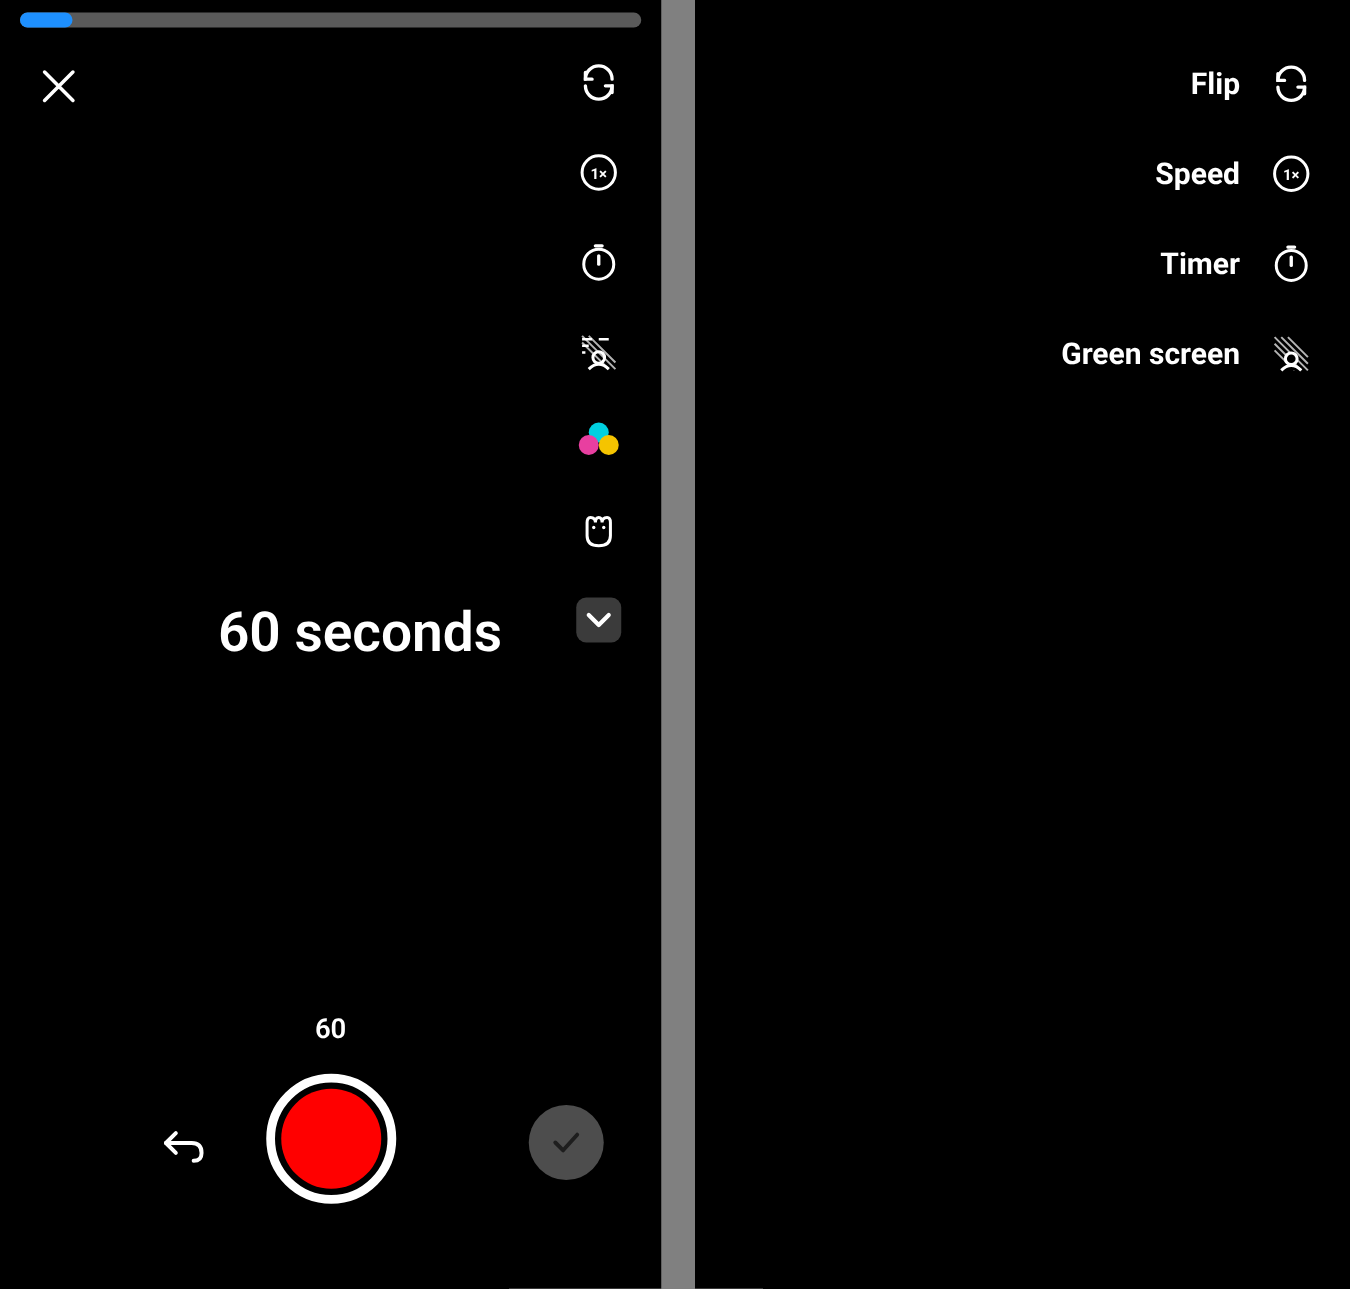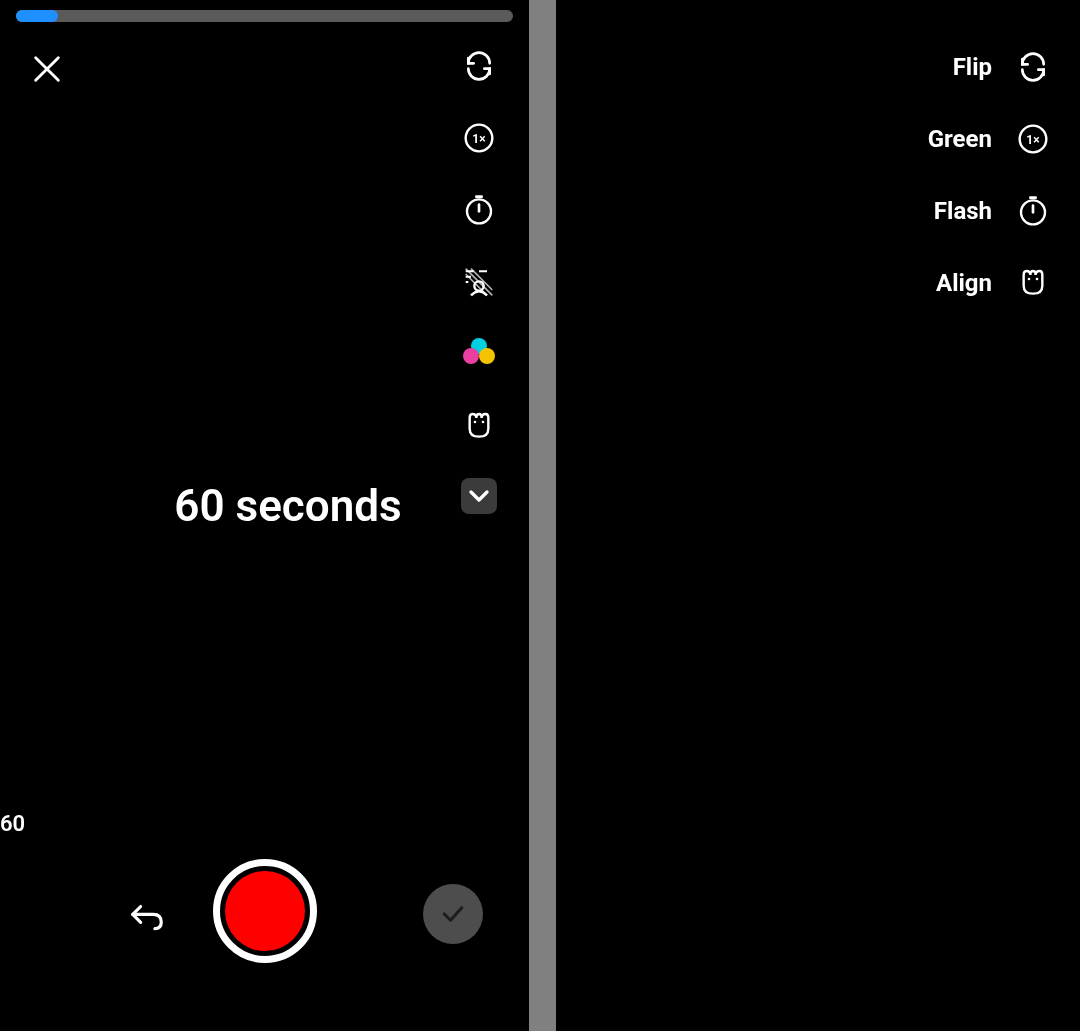--- a/index.html
+++ b/index.html
@@ -77,20 +77,21 @@
     color: #fff;
     font-size: 44px;
     font-weight: 600;
     padding-left: 47px;
   }
 
   
   .duration-small {
     position: absolute;
     bottom: 195px; left: 0; right: 0;
+    text-align: center;
     color: #fff;
     font-size: 22px;
     font-weight: 600;
   }
   .record-row {
     position: absolute;
     bottom: 62px; left:0; right:0;
     height: 110px;
   }
   .undo-btn {
@@ -254,50 +255,50 @@
         <svg viewBox="0 0 24 24">
           <path d="M4 10 A8 8 0 0 1 20 10" stroke="#fff" stroke-width="2" fill="none" stroke-linecap="round"></path>
           <path d="M20 14 A8 8 0 0 1 4 14" stroke="#fff" stroke-width="2" fill="none" stroke-linecap="round"></path>
           <path d="M4 6 L4 10 L8 10" stroke="#fff" stroke-width="2" fill="none" stroke-linecap="round"></path>
           <path d="M20 18 L20 14 L16 14" stroke="#fff" stroke-width="2" fill="none" stroke-linecap="round"></path>
         </svg>
       </span>
     </div>
 
     <div class="menu-item">
-      <span class="menu-label">Green</span>
+      <span class="menu-label">Speed</span>
       <span class="menu-icon">
         <svg viewBox="0 0 24 24">
           <circle cx="12" cy="12" r="10" stroke="#fff" stroke-width="1.8" fill="none"></circle>
           <text x="12" y="16" text-anchor="middle" fill="#fff" font-size="9" font-weight="700">1×</text>
         </svg>
       </span>
     </div>
 
     <div class="menu-item">
-      <span class="menu-label">Flash</span>
+      <span class="menu-label">Timer</span>
       <span class="menu-icon">
         <svg viewBox="0 0 24 24">
           <circle cx="12" cy="13" r="9" stroke="#fff" stroke-width="1.8" fill="none"></circle>
           <line x1="12" y1="13" x2="12" y2="8" stroke="#fff" stroke-width="2" stroke-linecap="round"></line>
           <line x1="10" y1="2" x2="14" y2="2" stroke="#fff" stroke-width="2" stroke-linecap="round"></line>
         </svg>
       </span>
     </div>
 
-
-
     <div class="menu-item">
-      <span class="menu-label">Align</span>
+      <span class="menu-label">Green screen</span>
       <span class="menu-icon">
         <svg viewBox="0 0 24 24">
-          <path d="M7 3 Q5 3 5 6 L5 14 Q5 20 12 20 Q19 20 19 14 L19 6 Q19 3 17 3 Q14 3 14 6 Q14 3 12 3 Q10 3 10 6 Q10 3 7 3 Z" stroke="#fff" stroke-width="1.8" fill="none"></path>
-          <circle cx="9" cy="9" r="1" fill="#fff"></circle>
-          <circle cx="15" cy="9" r="1" fill="#fff"></circle>
+          <path d="M2 2 L22 22 M6 2 L22 18 M2 6 L18 22 M10 2 L22 14 M2 10 L14 22" stroke="#fff" stroke-width="1.2" opacity="0.7"></path>
+          <circle cx="12" cy="15" r="3.5" stroke="#fff" stroke-width="1.8" fill="#000"></circle>
+          <path d="M6 22 Q12 16 18 22" stroke="#fff" stroke-width="1.8" fill="#000"></path>
         </svg>
       </span>
     </div>
 
 
 
 
+
+
   </div>
 </div>
 
 </body></html>

